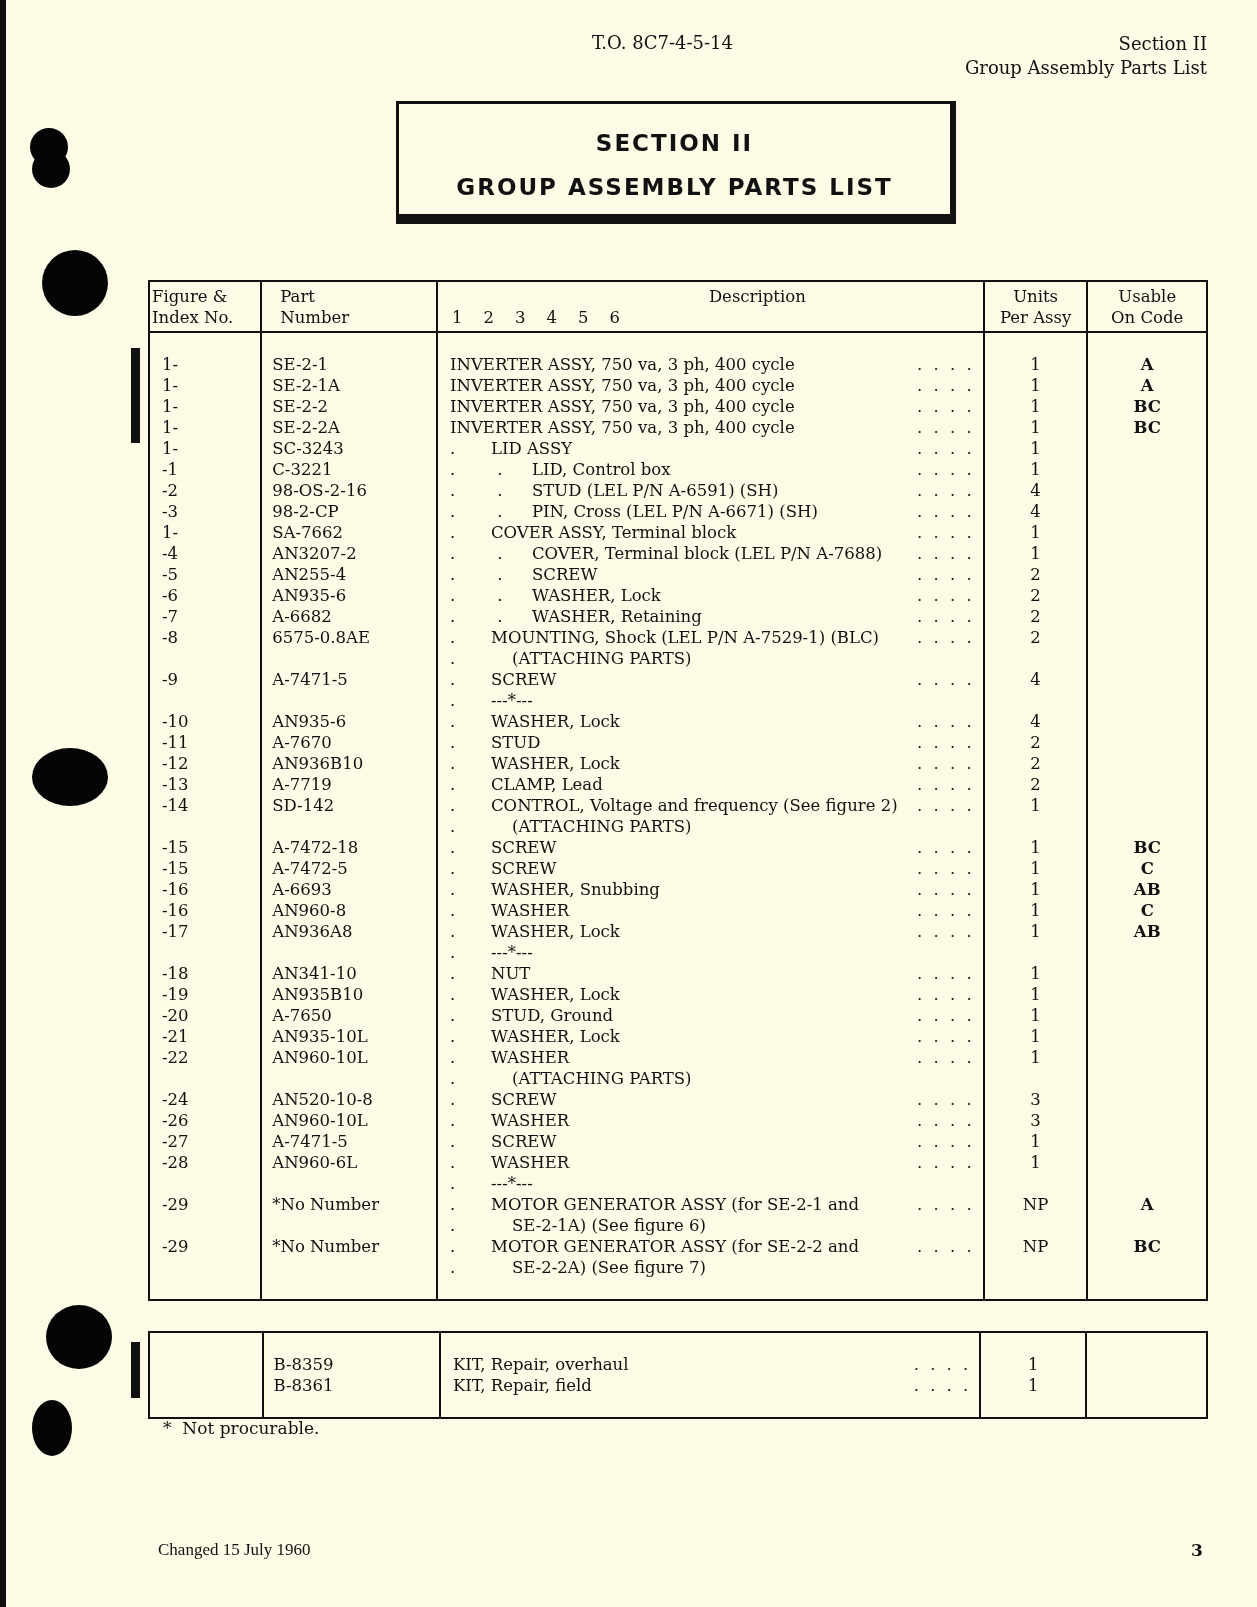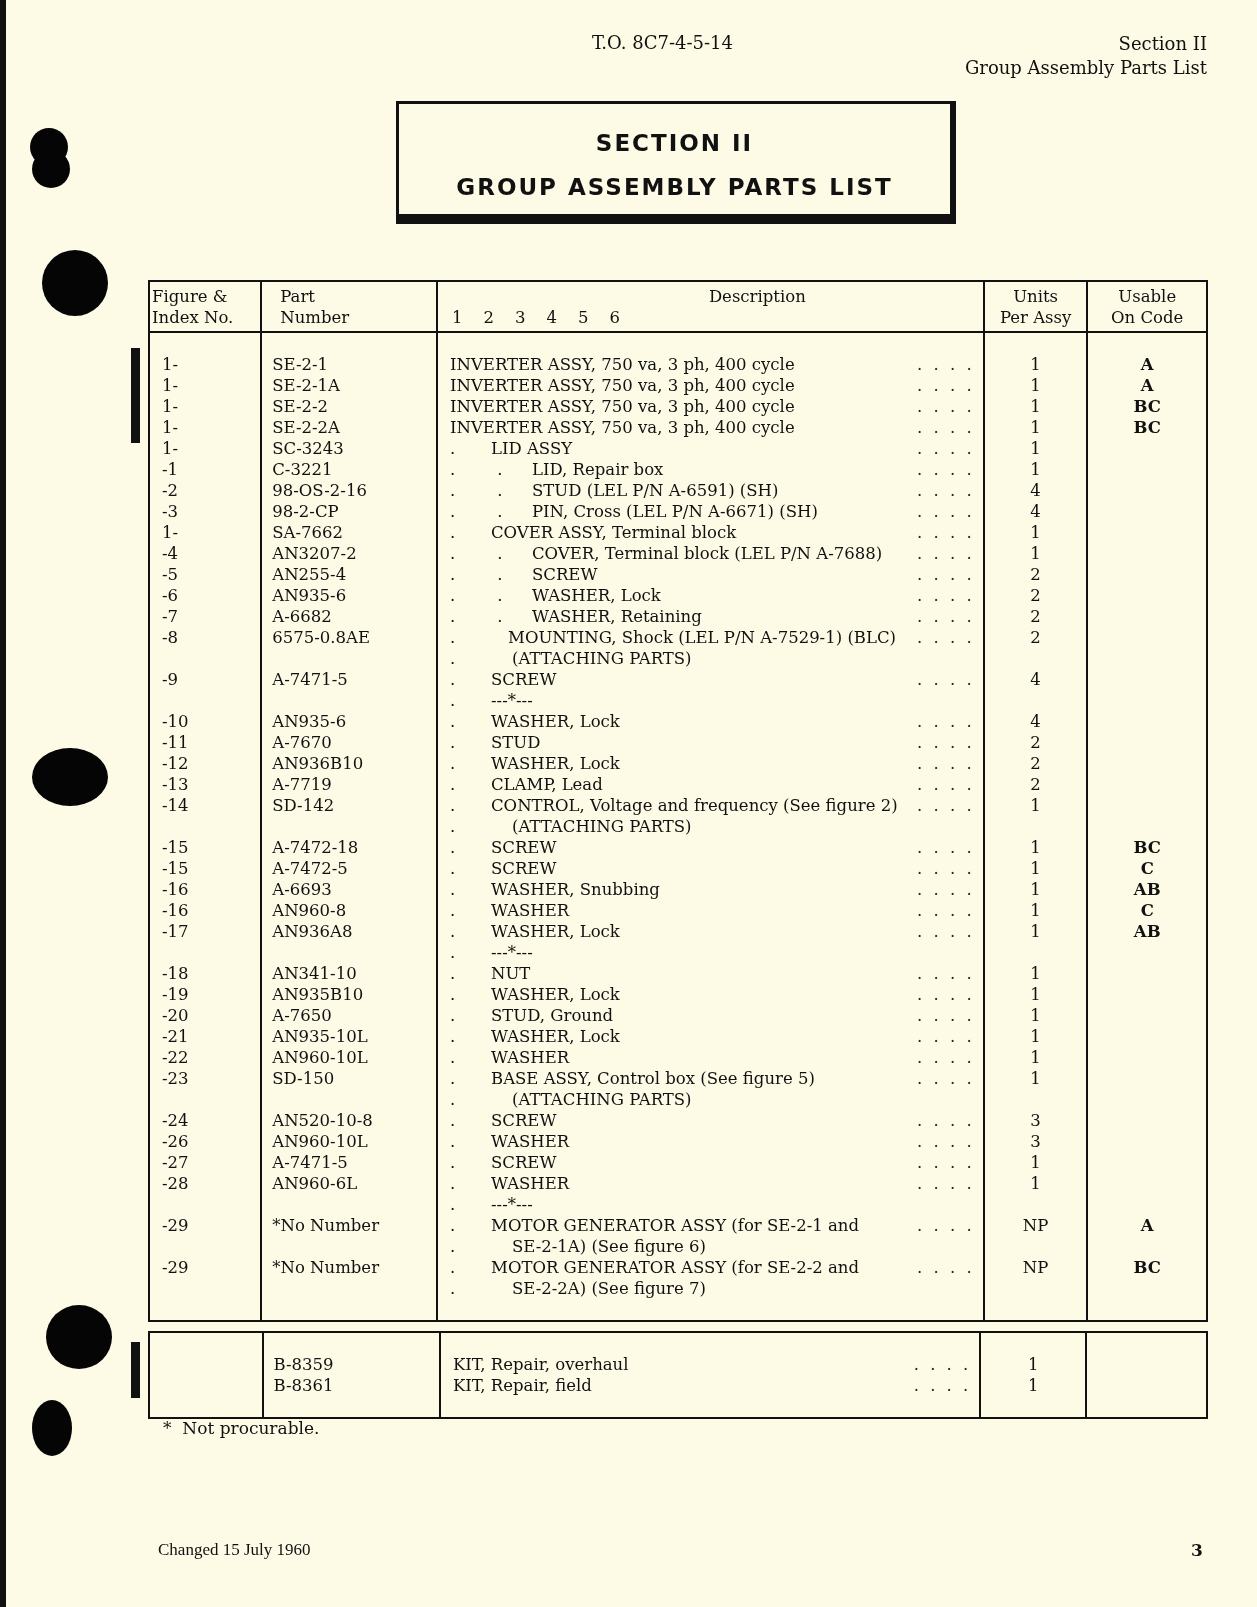--- a/index.html
+++ b/index.html
@@ -127,21 +127,21 @@
       <tr class="row">
         <td class="c1 fig">1-</td>
         <td class="c2 pn">SC-3243</td>
         <td class="c3 desc"><span style="display: inline-block; white-space: pre; width: 41px;">.</span><span style="white-space: pre; margin-top: 12px;">LID ASSY</span><span class="dots" style="position: absolute; right: 8px;"> . . . .</span></td>
         <td class="c4 units">1</td>
         <td class="c5 code"></td>
       </tr>
       <tr class="row">
         <td class="c1 fig">-1</td>
         <td class="c2 pn">C-3221</td>
-        <td class="c3 desc"><span style="display: inline-block; white-space: pre; width: 82px;">.        .</span><span style="white-space: pre;">LID, Repair box</span><span class="dots" style="position: absolute; right: 8px;"> . . . .</span></td>
+        <td class="c3 desc"><span style="display: inline-block; white-space: pre; width: 82px;">.        .</span><span style="white-space: pre;">LID, Control box</span><span class="dots" style="position: absolute; right: 8px;"> . . . .</span></td>
         <td class="c4 units">1</td>
         <td class="c5 code"></td>
       </tr>
       <tr class="row">
         <td class="c1 fig">-2</td>
         <td class="c2 pn">98-OS-2-16</td>
         <td class="c3 desc"><span style="display: inline-block; white-space: pre; width: 82px;">.        .</span><span style="white-space: pre;">STUD (LEL P/N A-6591) (SH)</span><span class="dots" style="position: absolute; right: 8px;"> . . . .</span></td>
         <td class="c4 units">4</td>
         <td class="c5 code"></td>
       </tr>
@@ -183,21 +183,21 @@
       <tr class="row">
         <td class="c1 fig">-7</td>
         <td class="c2 pn">A-6682</td>
         <td class="c3 desc"><span style="display: inline-block; white-space: pre; width: 82px;">.        .</span><span style="white-space: pre;">WASHER, Retaining</span><span class="dots" style="position: absolute; right: 8px;"> . . . .</span></td>
         <td class="c4 units">2</td>
         <td class="c5 code"></td>
       </tr>
       <tr class="row">
         <td class="c1 fig">-8</td>
         <td class="c2 pn">6575-0.8AE</td>
-        <td class="c3 desc"><span style="display: inline-block; white-space: pre; width: 41px;">.</span><span style="white-space: pre; margin-left: 17px;">MOUNTING, Shock (LEL P/N A-7529-1) (BLC)</span><span class="dots" style="position: absolute; right: 8px;"> . . . .</span></td>
+        <td class="c3 desc"><span style="display: inline-block; white-space: pre; width: 41px;">.</span><span style="white-space: pre;">MOUNTING, Shock (LEL P/N A-7529-1) (BLC)</span><span class="dots" style="position: absolute; right: 8px;"> . . . .</span></td>
         <td class="c4 units">2</td>
         <td class="c5 code"></td>
       </tr>
       <tr class="row">
         <td class="c1 fig"></td>
         <td class="c2 pn"></td>
         <td class="c3 desc"><span style="display: inline-block; white-space: pre; width: 41px;">.</span><span style="white-space: pre;">    (ATTACHING PARTS)</span></td>
         <td class="c4 units"></td>
         <td class="c5 code"></td>
       </tr>
@@ -324,27 +324,20 @@
         <td class="c1 fig">-21</td>
         <td class="c2 pn">AN935-10L</td>
         <td class="c3 desc"><span style="display: inline-block; white-space: pre; width: 41px;">.</span><span style="white-space: pre;">WASHER, Lock</span><span class="dots" style="position: absolute; right: 8px;"> . . . .</span></td>
         <td class="c4 units">1</td>
         <td class="c5 code"></td>
       </tr>
       <tr class="row">
         <td class="c1 fig">-22</td>
         <td class="c2 pn">AN960-10L</td>
         <td class="c3 desc"><span style="display: inline-block; white-space: pre; width: 41px;">.</span><span style="white-space: pre;">WASHER</span><span class="dots" style="position: absolute; right: 8px;"> . . . .</span></td>
-        <td class="c4 units">1</td>
-        <td class="c5 code"></td>
-      </tr>
-      <tr class="row">
-        <td class="c1 fig">-23</td>
-        <td class="c2 pn">SD-150</td>
-        <td class="c3 desc"><span style="display: inline-block; white-space: pre; width: 41px;">.</span><span style="white-space: pre;">BASE ASSY, Control box (See figure 5)</span><span class="dots" style="position: absolute; right: 8px;"> . . . .</span></td>
         <td class="c4 units">1</td>
         <td class="c5 code"></td>
       </tr>
       <tr class="row">
         <td class="c1 fig"></td>
         <td class="c2 pn"></td>
         <td class="c3 desc"><span style="display: inline-block; white-space: pre; width: 41px;">.</span><span style="white-space: pre;">    (ATTACHING PARTS)</span></td>
         <td class="c4 units"></td>
         <td class="c5 code"></td>
       </tr>

